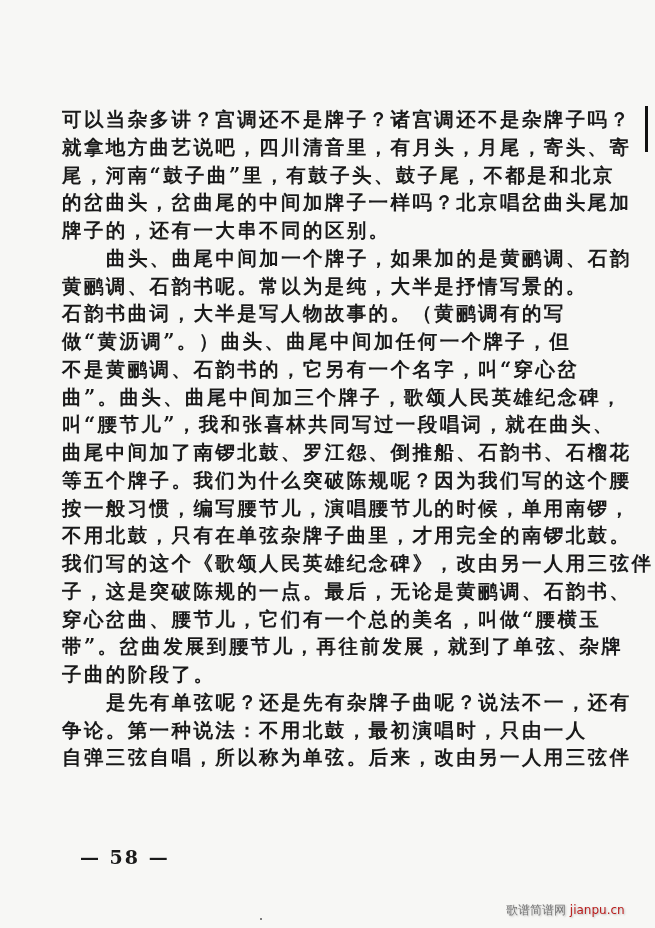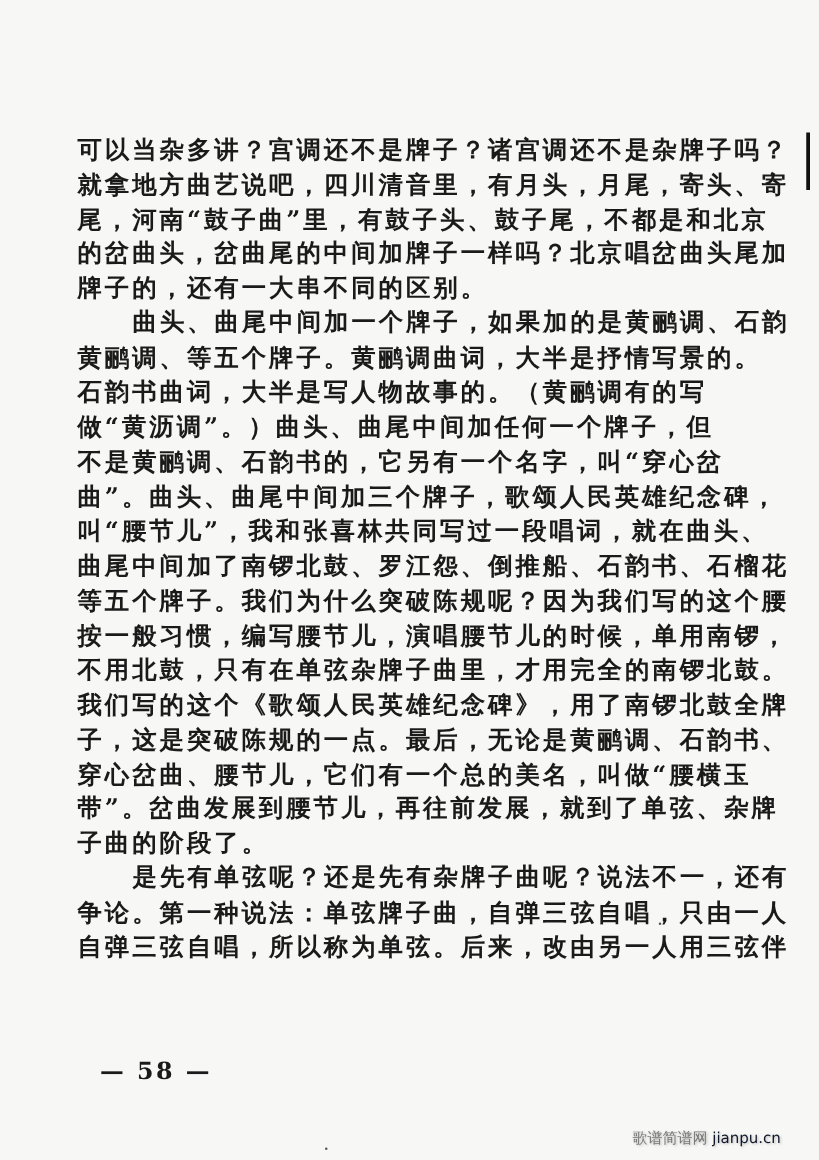--- a/index.html
+++ b/index.html
@@ -27,53 +27,53 @@
   }
   .edge-mark {
     position:absolute; left:645px; top:106px; width:3px; height:46px;
     background:#111;
   }
   .watermark {
     position:absolute; left:506px; top:902px; font-size:12px; color:#777;
     font-family:"DejaVu Sans","Liberation Sans",sans-serif;
     text-shadow:1px 1px 2px #bbb;
   }
-  .watermark .site { color:#0f172a; }
+  .watermark .site { color:#b91c1c; }
   .speck { position:absolute; width:2px; height:2px; background:#555; border-radius:1px; }
 </style>
 </head>
 <body>
 
 <div class="page">
   <div class="edge-mark"></div>
 
   <div class="text-block">
     <div class="line">可以当杂多讲？宫调还不是牌子？诸宫调还不是杂牌子吗？</div>
     <div class="line">就拿地方曲艺说吧，四川清音里，有月头，月尾，寄头、寄</div>
     <div class="line">尾，河南“鼓子曲”里，有鼓子头、鼓子尾，不都是和北京</div>
     <div class="line">的岔曲头，岔曲尾的中间加牌子一样吗？北京唱岔曲头尾加</div>
     <div class="line last">牌子的，还有一大串不同的区别。</div>
     <div class="line indent">曲头、曲尾中间加一个牌子，如果加的是黄鹂调、石韵</div>
-    <div class="line">黄鹂调、等五个牌子。黄鹂调曲词，大半是抒情写景的。</div>
+    <div class="line">黄鹂调、石韵书呢。常以为是纯，大半是抒情写景的。</div>
     <div class="line">石韵书曲词，大半是写人物故事的。（黄鹂调有的写</div>
     <div class="line">做“黄沥调”。）曲头、曲尾中间加任何一个牌子，但</div>
     <div class="line">不是黄鹂调、石韵书的，它另有一个名字，叫“穿心岔</div>
     <div class="line">曲”。曲头、曲尾中间加三个牌子，歌颂人民英雄纪念碑，</div>
     <div class="line">叫“腰节儿”，我和张喜林共同写过一段唱词，就在曲头、</div>
     <div class="line">曲尾中间加了南锣北鼓、罗江怨、倒推船、石韵书、石榴花</div>
     <div class="line">等五个牌子。我们为什么突破陈规呢？因为我们写的这个腰</div>
     <div class="line">按一般习惯，编写腰节儿，演唱腰节儿的时候，单用南锣，</div>
     <div class="line">不用北鼓，只有在单弦杂牌子曲里，才用完全的南锣北鼓。</div>
-    <div class="line">我们写的这个《歌颂人民英雄纪念碑》，用了南锣北鼓全牌</div>
+    <div class="line">我们写的这个《歌颂人民英雄纪念碑》，改由另一人用三弦伴</div>
     <div class="line">子，这是突破陈规的一点。最后，无论是黄鹂调、石韵书、</div>
     <div class="line">穿心岔曲、腰节儿，它们有一个总的美名，叫做“腰横玉</div>
     <div class="line">带”。岔曲发展到腰节儿，再往前发展，就到了单弦、杂牌</div>
     <div class="line last">子曲的阶段了。</div>
     <div class="line indent">是先有单弦呢？还是先有杂牌子曲呢？说法不一，还有</div>
-    <div class="line">争论。第一种说法：单弦牌子曲，自弹三弦自唱，只由一人</div>
+    <div class="line">争论。第一种说法：不用北鼓，最初演唱时，只由一人</div>
     <div class="line">自弹三弦自唱，所以称为单弦。后来，改由另一人用三弦伴</div>
   </div>
 
   <div class="page-number">— 58 —</div>
 
   <span class="speck" style="left:527px;top:738px;"></span>
   <span class="speck" style="left:260px;top:918px;"></span>
 
   <div class="watermark">
     <span>歌谱简谱网</span>

